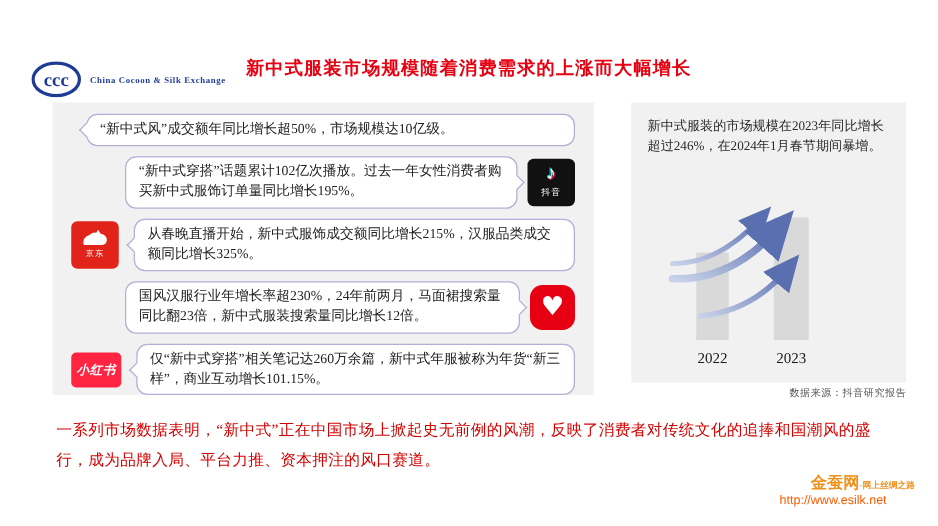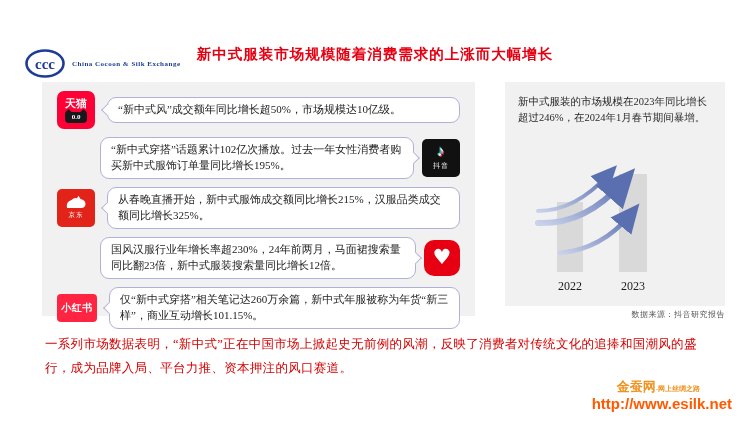--- a/index.html
+++ b/index.html
@@ -57,21 +57,21 @@
   .ic-douyin { background:#111; border-radius:5px; }
   .dy-note { font-size:15px; color:#fff; line-height:1;
              text-shadow:-1px -1px 0 #25f4ee, 1px 1px 0 #fe2c55; }
   .dy-label { font-size:7px; color:#fff; margin-top:2px; letter-spacing:1px; }
   .ic-jd { background:#e2231a; border-radius:5px; }
   .jd-label { font-size:6.5px; color:#fff; letter-spacing:1px; margin-top:1px; }
   .ic-heart { background:#e60012; border-radius:10px; width:36px; height:36px; }
   .ht-glyph { font-size:21px; color:#fff; line-height:1;
               font-family:"DejaVu Sans",sans-serif; }
   .ic-xhs { background:#ff2442; border-radius:4px; width:40px; height:28px; }
-  .xhs-label { font-size:10px; font-weight:bold; color:#fff; letter-spacing:0.5px; }
+  .xhs-label { font-size:10px; font-weight:bold; color:#fff; letter-spacing:0.5px;font-style:italic; }
   
   .panel-right {
     position:absolute; left:505px; top:82px; width:220px; height:224px;
     background:#f1f1f1; padding:12px 13px;
   }
   .mkt-desc { font-size:10.5px; line-height:1.55; color:#2a2a2a; }
   .chart { position:absolute; left:13px; right:13px; top:55px; bottom:10px; }
   .bar { position:absolute; bottom:24px; background:#d9d9d9; }
   .bar-1 { left:39px;  width:26px; }
   .bar-2 { left:101px; width:28px; }
@@ -84,21 +84,21 @@
     text-align:right; font-size:8px; color:#555; letter-spacing:0.5px;
   }
   
   .summary {
     position:absolute; left:45px; top:333px; width:672px;
     font-size:12.5px; line-height:1.9; color:#d40000; letter-spacing:0.3px;
   }
   .site-footer { position:absolute; right:18px; top:377px; line-height:1.15; }
   .site-name { font-size:13px; font-weight:bold; color:#f0921e;margin-left:44px; }
   .site-tag  { font-size:7px; font-weight:bold; color:#f0921e; }
-  .site-url  { font-size:15px; font-weight:bold; color:#ff5a00;
+  .site-url  { font-size:10px; font-weight:normal; color:#ff5a00;
                font-family:"Liberation Sans",sans-serif; text-decoration:none; display:block;padding-left:19px; }
 </style>
 </head>
 <body>
 
 <div class="page">
 
   <div class="brand">
     <svg width="40" height="29" viewBox="0 0 40 29">
       <ellipse cx="20" cy="14.5" rx="18.5" ry="13" fill="none" stroke="#1e3c96" stroke-width="2.6"></ellipse>
@@ -107,24 +107,20 @@
     <div>
       <div class="brand-sub">China Cocoon &amp; Silk Exchange</div>
     </div>
   </div>
 
   <div class="page-title">新中式服装市场规模随着消费需求的上涨而大幅增长</div>
 
   <div class="panel-left">
 
     <div class="prow">
-      <div class="picon ic-tmall">
-        <span class="tm-label">天猫</span>
-        <span class="tm-face">0.0</span>
-      </div>
       <div class="bubble tail-l">
         <span>“新中式风”成交额年同比增长超50%，市场规模达10亿级。</span>
       </div>
     </div>
 
     <div class="prow">
       <div class="bubble tail-r">
         <span>“新中式穿搭”话题累计102亿次播放。过去一年女性消费者购买新中式服饰订单量同比增长195%。</span>
       </div>
       <div class="picon ic-douyin">

